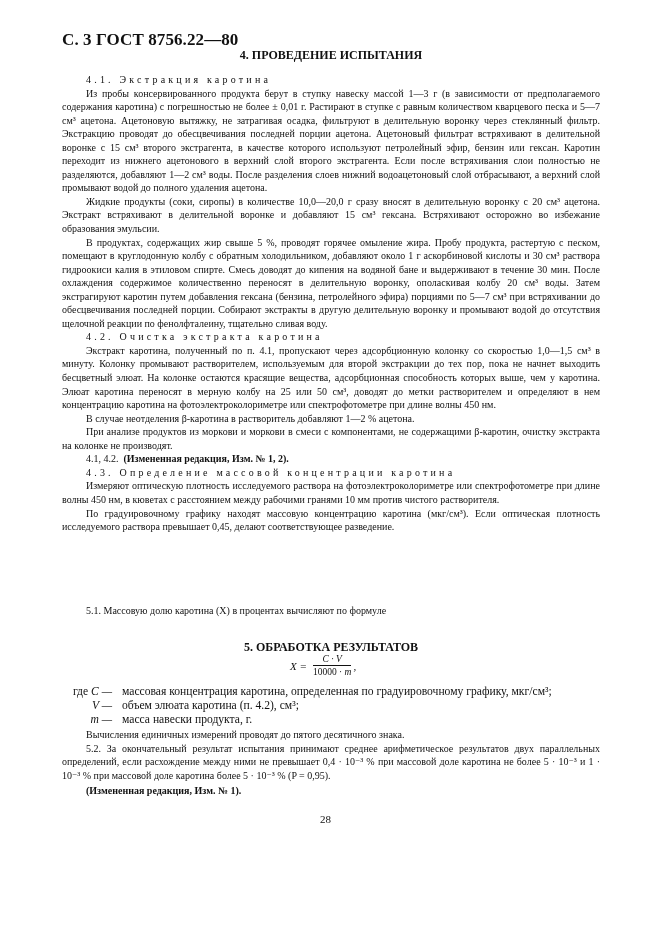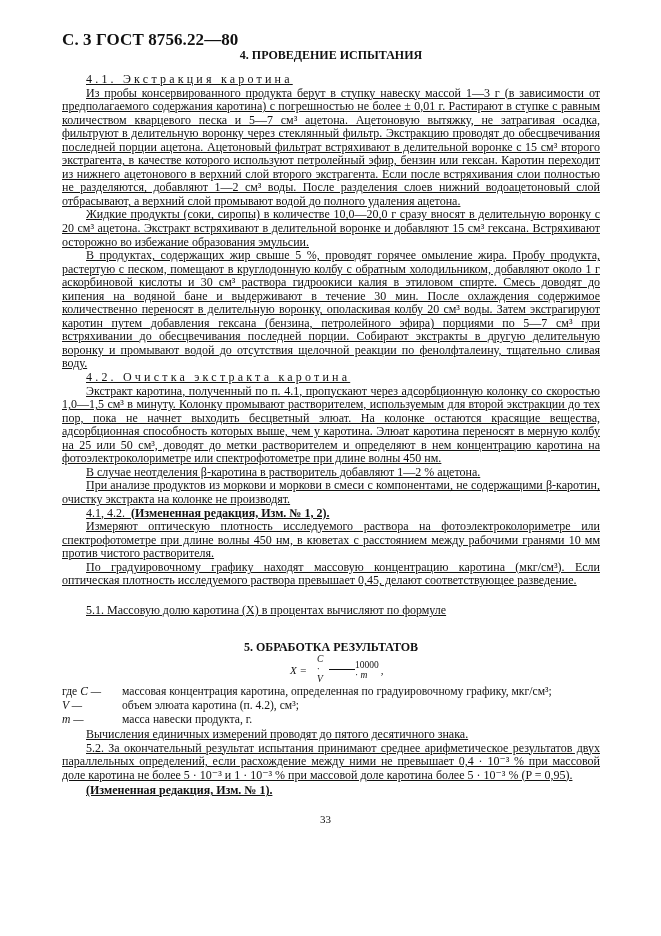--- a/index.html
+++ b/index.html
@@ -1,33 +1,33 @@
 <!DOCTYPE html>
 <html><head>
 <meta charset="utf-8">
 <style>
   html, body { margin: 0; padding: 0; background: #ffffff; }
   body { width: 661px; height: 936px; position: relative; overflow: hidden;
          font-family: "Liberation Serif", "DejaVu Serif", serif; color: #111; }
   .running-head { position: absolute; left: 62px; top: 30px; font-weight: bold; font-size: 17px; letter-spacing: 0.1px; }
   .sec-title { position: absolute; left: 62px; width: 538px; text-align: center; font-weight: bold; font-size: 12px; }
-  .block { position: absolute; left: 62px; width: 538px; font-size: 12px; line-height: 13.55px; text-align: justify; text-decoration: underline; }
+  .block { position: absolute; left: 62px; width: 538px; font-size: 10px; line-height: 13.55px; text-align: justify; }
   .block p { margin: 0; }
   .ind { text-indent: 24px; }
   .spaced { letter-spacing: 3.2px; }
   .bold { font-weight: bold; }
   .formula { position: absolute; left: 290px; top: 654px; font-size: 11px; font-style: italic; display: flex; align-items: center; }
-  .frac { display: inline-flex; flex-direction: row; align-items: center; margin: 0 2px 0 6px; }
+  .frac { display: inline-flex; flex-direction: column; align-items: center; margin: 0 2px 0 6px; }
   .frac .num { font-size: 9.5px; padding: 0 4px 1px; }
   .frac .bar { border-top: 1px solid #111; width: 100%; }
   .frac .den { font-size: 9.5px; font-style: normal; padding-top: 1px; }
   .frac .den i { font-style: italic; }
   .legend { position: absolute; left: 62px; top: 685px; font-size: 11.6px; line-height: 14px; }
   .legend .row { display: flex; }
-  .legend .sym { width: 50px; white-space: nowrap; }
+  .legend .sym { width: 50px; text-align: right; white-space: nowrap; }
   .legend .sym i { font-style: italic; }
   .legend .txt { padding-left: 10px; }
   .page-num { position: absolute; left: 320px; top: 813px; font-size: 11px; }
 </style>
 </head>
 <body>
 
 <div class="running-head">С. 3 ГОСТ 8756.22—80</div>
 
 <div class="sec-title" style="top:48px;">4. ПРОВЕДЕНИЕ ИСПЫТАНИЯ</div>
@@ -35,20 +35,21 @@
 <div class="block" style="top:73px;">
   <p class="ind spaced">4.1. Экстракция каротина</p>
   <p class="ind">Из пробы консервированного продукта берут в ступку навеску массой 1—3 г (в зависимости от предполагаемого содержания каротина) с погрешностью не более ± 0,01 г. Растирают в ступке с равным количеством кварцевого песка и 5—7 см³ ацетона. Ацетоновую вытяжку, не затрагивая осадка, фильтруют в делительную воронку через стеклянный фильтр. Экстракцию проводят до обесцвечивания последней порции ацетона. Ацетоновый фильтрат встряхивают в делительной воронке с 15 см³ второго экстрагента, в качестве которого используют петролейный эфир, бензин или гексан. Каротин переходит из нижнего ацетонового в верхний слой второго экстрагента. Если после встряхивания слои полностью не разделяются, добавляют 1—2 см³ воды. После разделения слоев нижний водоацетоновый слой отбрасывают, а верхний слой промывают водой до полного удаления ацетона.</p>
   <p class="ind">Жидкие продукты (соки, сиропы) в количестве 10,0—20,0 г сразу вносят в делительную воронку с 20 см³ ацетона. Экстракт встряхивают в делительной воронке и добавляют 15 см³ гексана. Встряхивают осторожно во избежание образования эмульсии.</p>
   <p class="ind">В продуктах, содержащих жир свыше 5 %, проводят горячее омыление жира. Пробу продукта, растертую с песком, помещают в круглодонную колбу с обратным холодильником, добавляют около 1 г аскорбиновой кислоты и 30 см³ раствора гидроокиси калия в этиловом спирте. Смесь доводят до кипения на водяной бане и выдерживают в течение 30 мин. После охлаждения содержимое количественно переносят в делительную воронку, ополаскивая колбу 20 см³ воды. Затем экстрагируют каротин путем добавления гексана (бензина, петролейного эфира) порциями по 5—7 см³ при встряхивании до обесцвечивания последней порции. Собирают экстракты в другую делительную воронку и промывают водой до отсутствия щелочной реакции по фенолфталеину, тщательно сливая воду.</p>
   <p class="ind spaced">4.2. Очистка экстракта каротина</p>
   <p class="ind">Экстракт каротина, полученный по п. 4.1, пропускают через адсорбционную колонку со скоростью 1,0—1,5 см³ в минуту. Колонку промывают растворителем, используемым для второй экстракции до тех пор, пока не начнет выходить бесцветный элюат. На колонке остаются красящие вещества, адсорбционная способность которых выше, чем у каротина. Элюат каротина переносят в мерную колбу на 25 или 50 см³, доводят до метки растворителем и определяют в нем концентрацию каротина на фотоэлектроколориметре или спектрофотометре при длине волны 450 нм.</p>
   <p class="ind">В случае неотделения β-каротина в растворитель добавляют 1—2 % ацетона.</p>
   <p class="ind">При анализе продуктов из моркови и моркови в смеси с компонентами, не содержащими β-каротин, очистку экстракта на колонке не производят.</p>
   <p class="ind"><span>4.1, 4.2.</span>&nbsp; <span class="bold">(Измененная редакция, Изм. № 1, 2).</span></p>
+  <p class="ind spaced">4.3. Определение массовой концентрации каротина</p>
   <p class="ind">Измеряют оптическую плотность исследуемого раствора на фотоэлектроколориметре или спектрофотометре при длине волны 450 нм, в кюветах с расстоянием между рабочими гранями 10 мм против чистого растворителя.</p>
   <p class="ind">По градуировочному графику находят массовую концентрацию каротина (мкг/см³). Если оптическая плотность исследуемого раствора превышает 0,45, делают соответствующее разведение.</p>
 </div>
 
 <div class="sec-title" style="top:612px;margin-top:28px;">5. ОБРАБОТКА РЕЗУЛЬТАТОВ</div>
 
 <div class="block" style="top:604px;">
   <p class="ind">5.1. Массовую долю каротина (X) в процентах вычисляют по формуле</p>
 </div>
 
@@ -76,13 +77,13 @@
     <span class="txt">масса навески продукта, г.</span>
   </div>
 </div>
 
 <div class="block" style="top:728px;">
   <p class="ind">Вычисления единичных измерений проводят до пятого десятичного знака.</p>
   <p class="ind">5.2. За окончательный результат испытания принимают среднее арифметическое результатов двух параллельных определений, если расхождение между ними не превышает 0,4 · 10⁻³ % при массовой доле каротина не более 5 · 10⁻³ и 1 · 10⁻³ % при массовой доле каротина более 5 · 10⁻³ % (P = 0,95).</p>
   <p class="ind bold" style="margin-top:2px;">(Измененная редакция, Изм. № 1).</p>
 </div>
 
-<div class="page-num">33</div>
+<div class="page-num">28</div>
 
 </body></html>

